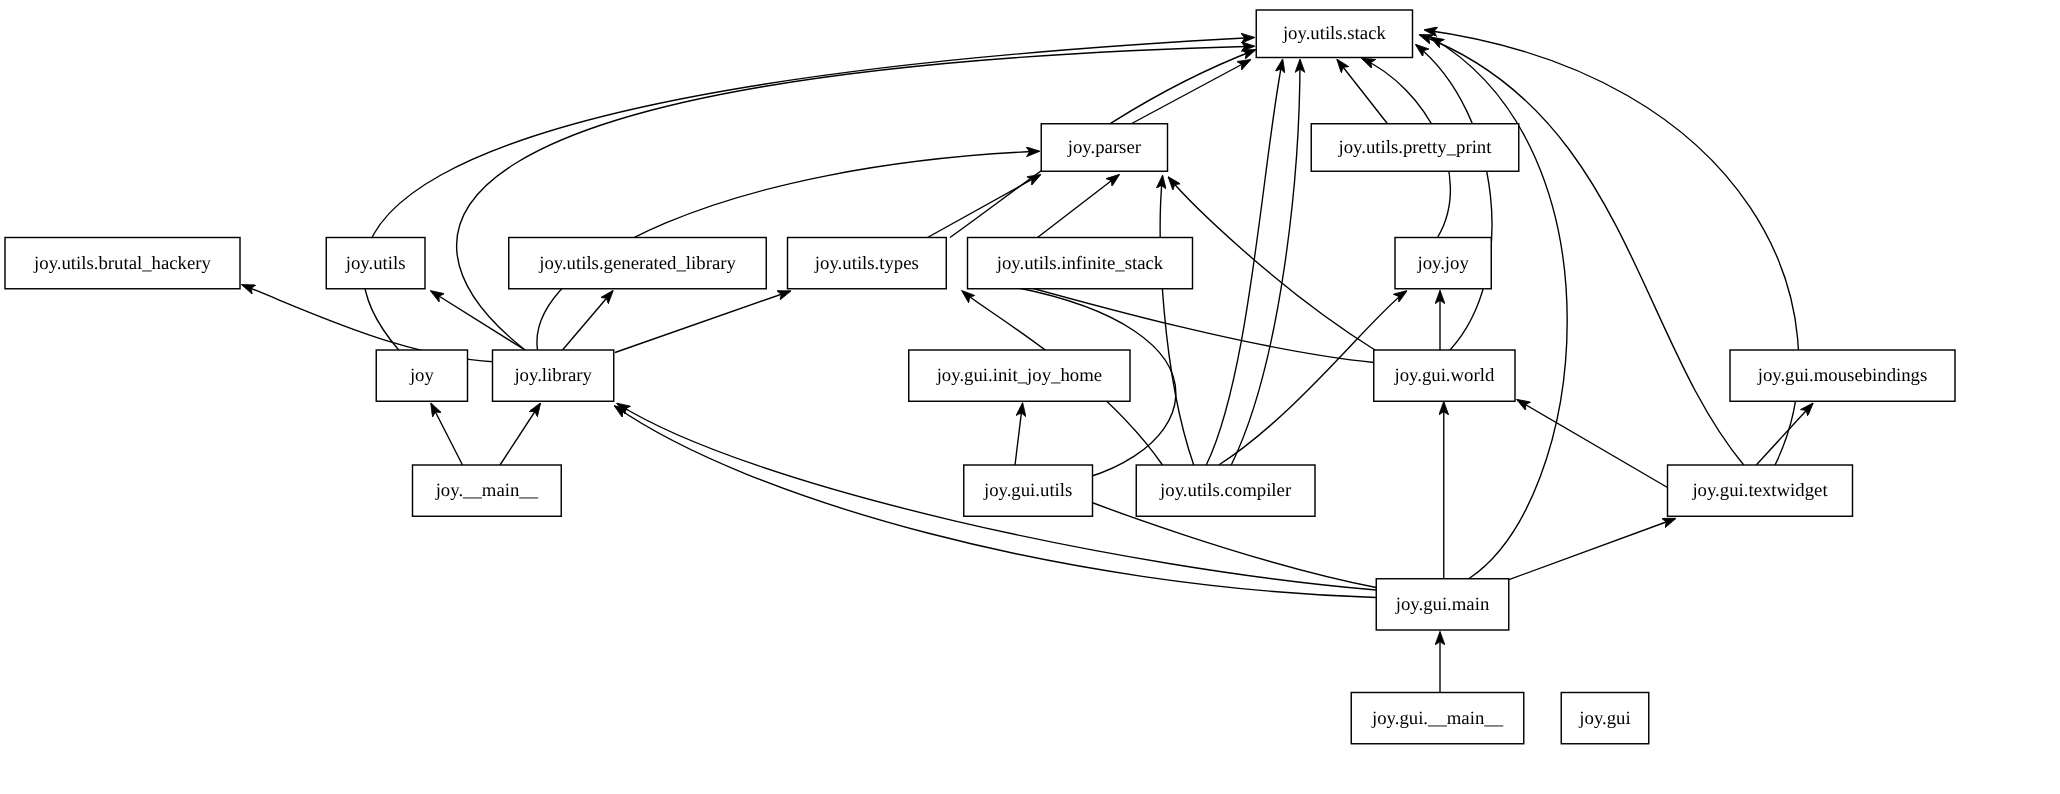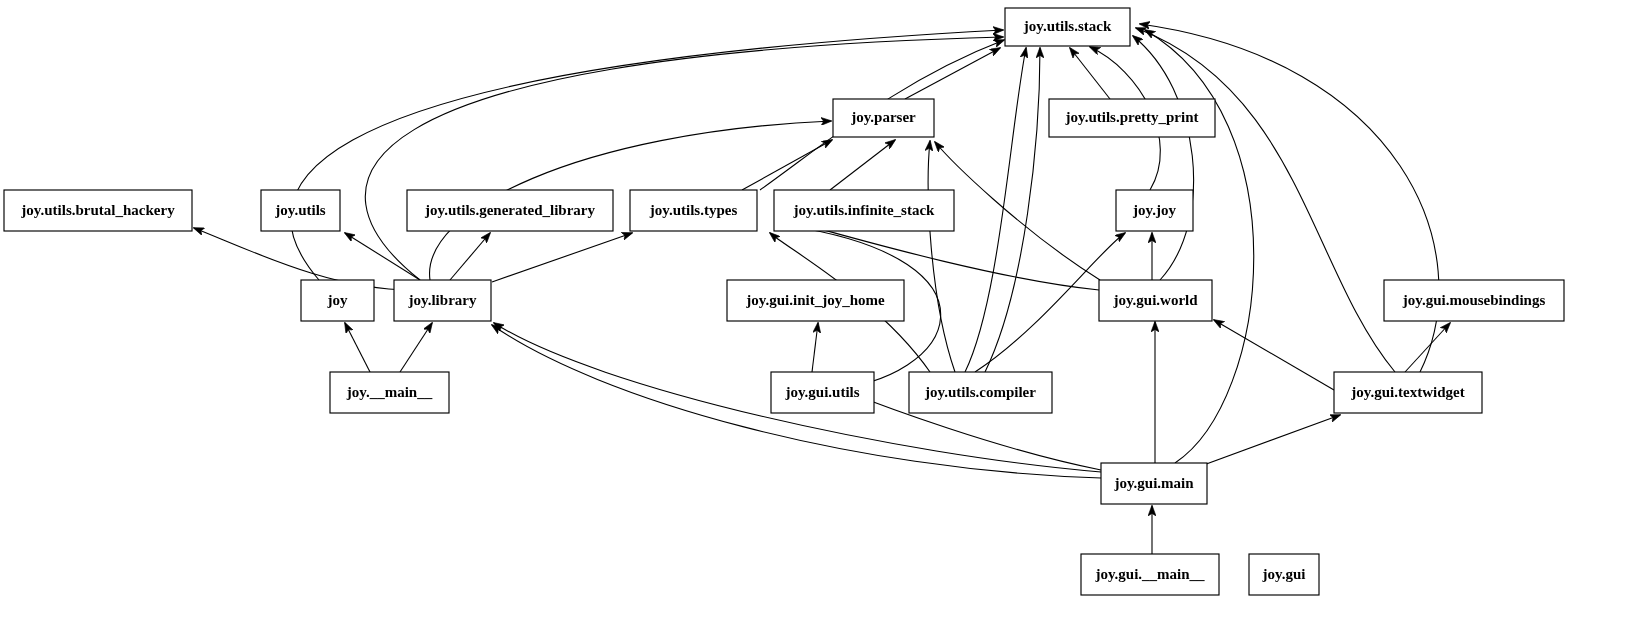--- a/index.html
+++ b/index.html
@@ -9,21 +9,20 @@
   }
   body {
     font-family: "Liberation Serif", "DejaVu Serif", serif;
   }
   #graph-root {
     position: relative;
     width: 1648px;
     height: 635px;
     background: #ffffff;
     overflow: hidden;
-    font-weight: bold;
   }
   svg.graph-canvas {
     position: absolute;
     top: 0;
     left: 0;
     width: 1648px;
     height: 635px;
     display: block;
   }
   .edge-path {

